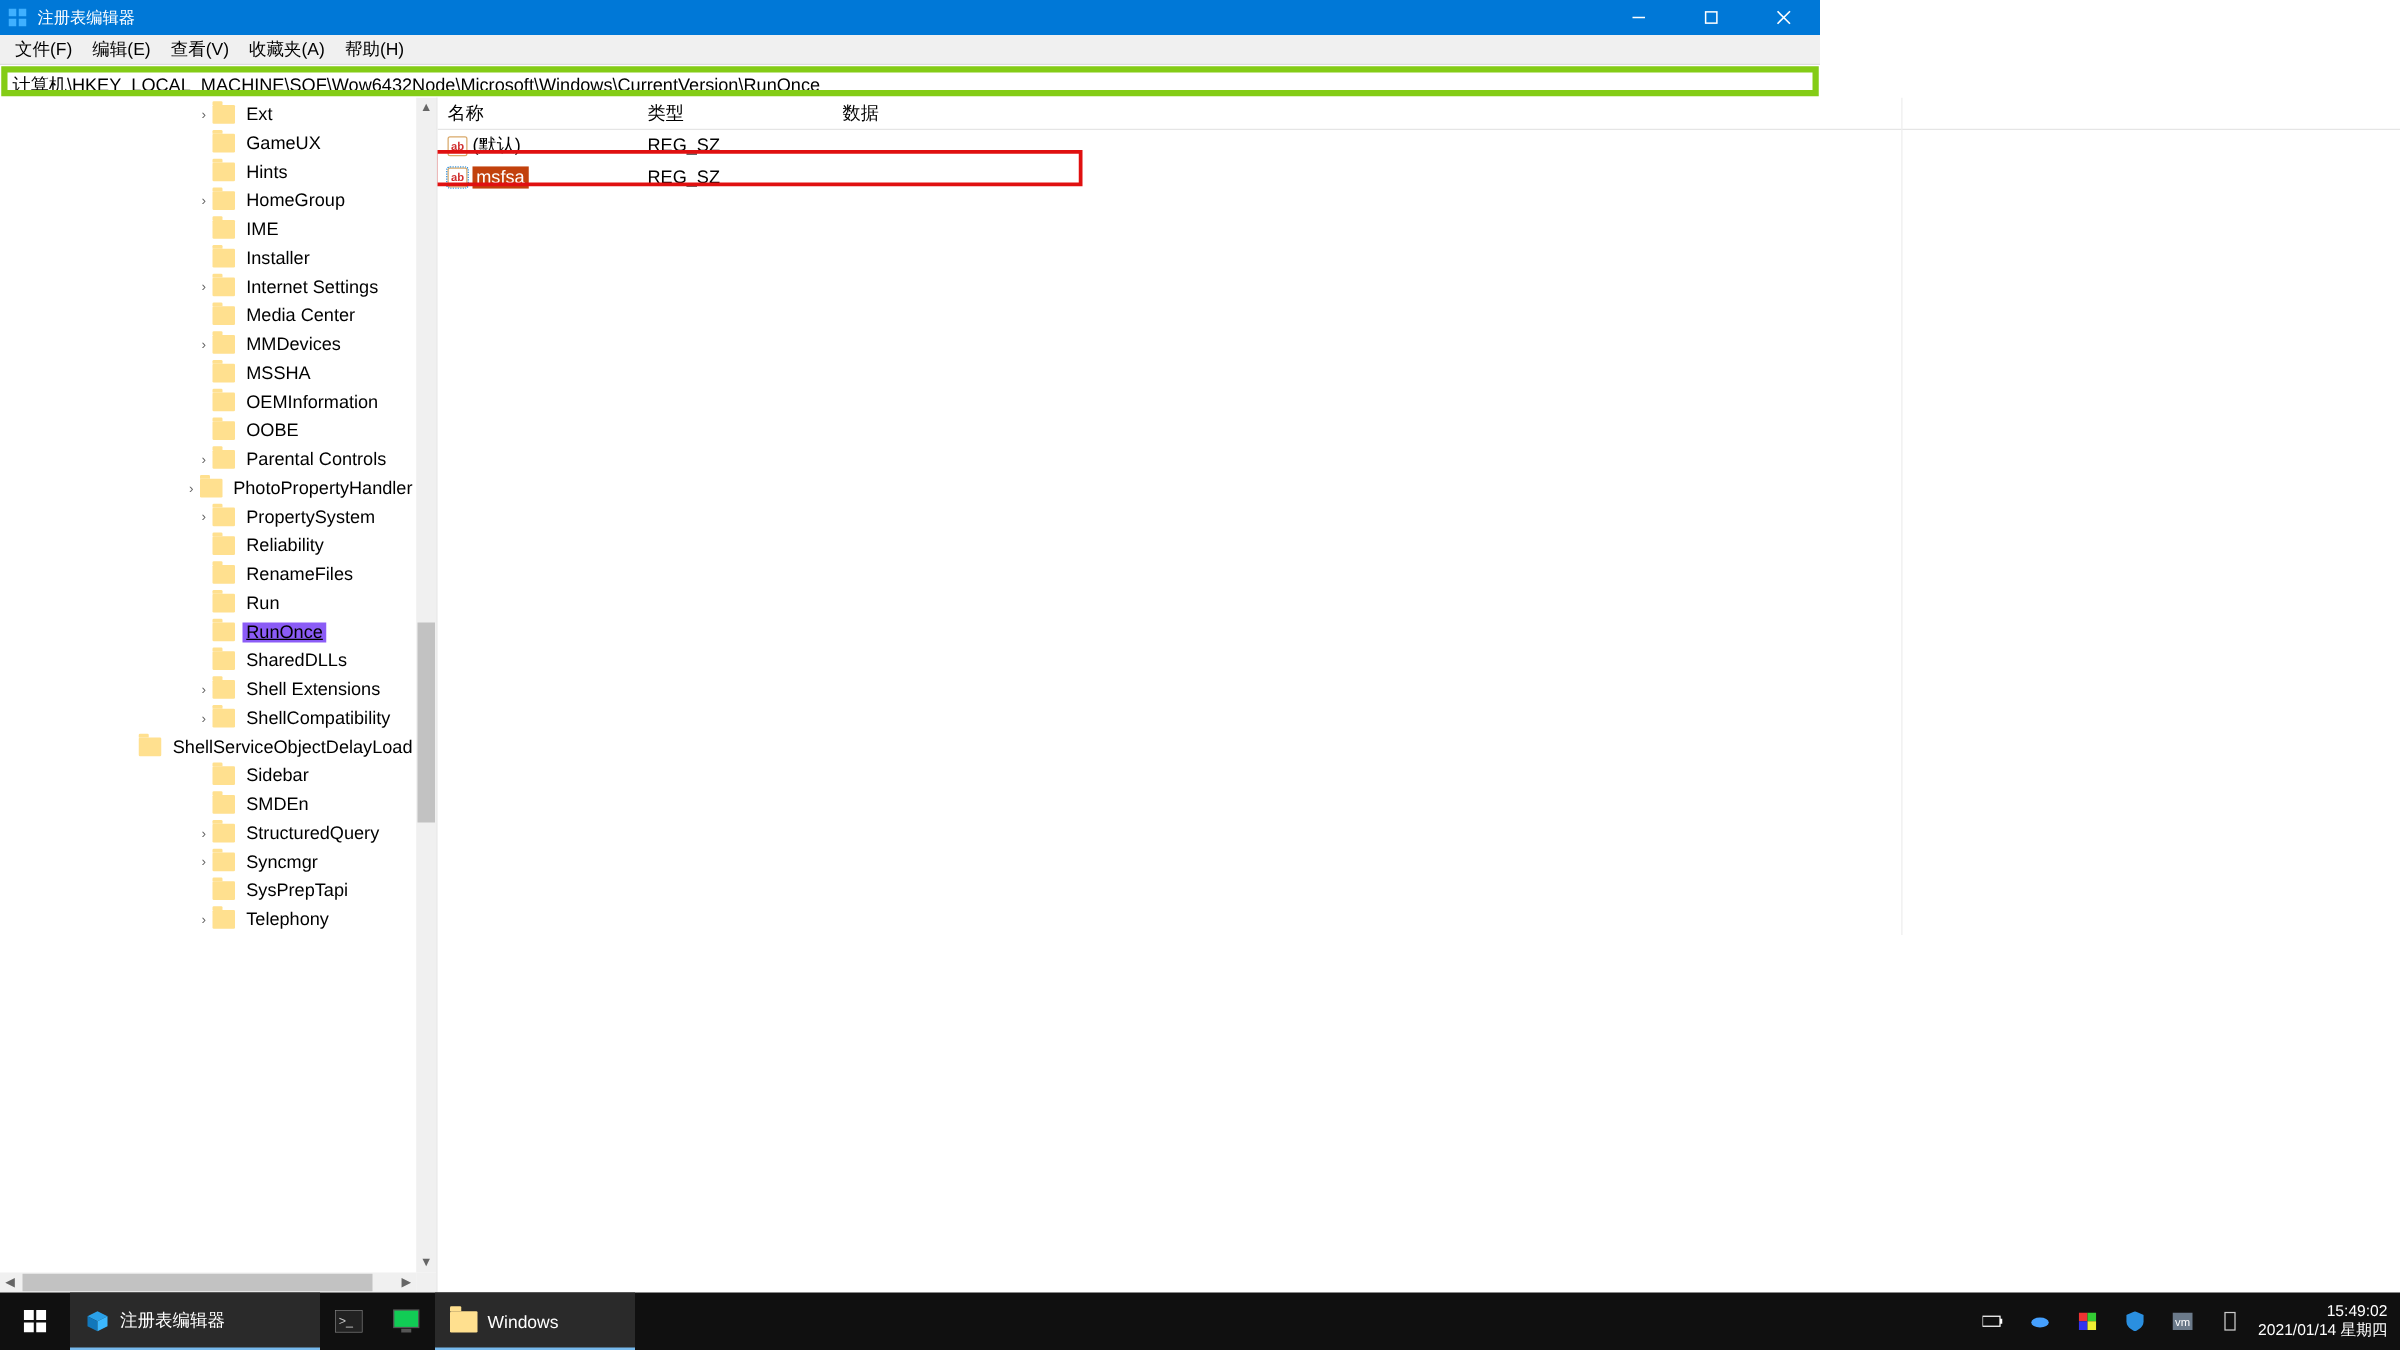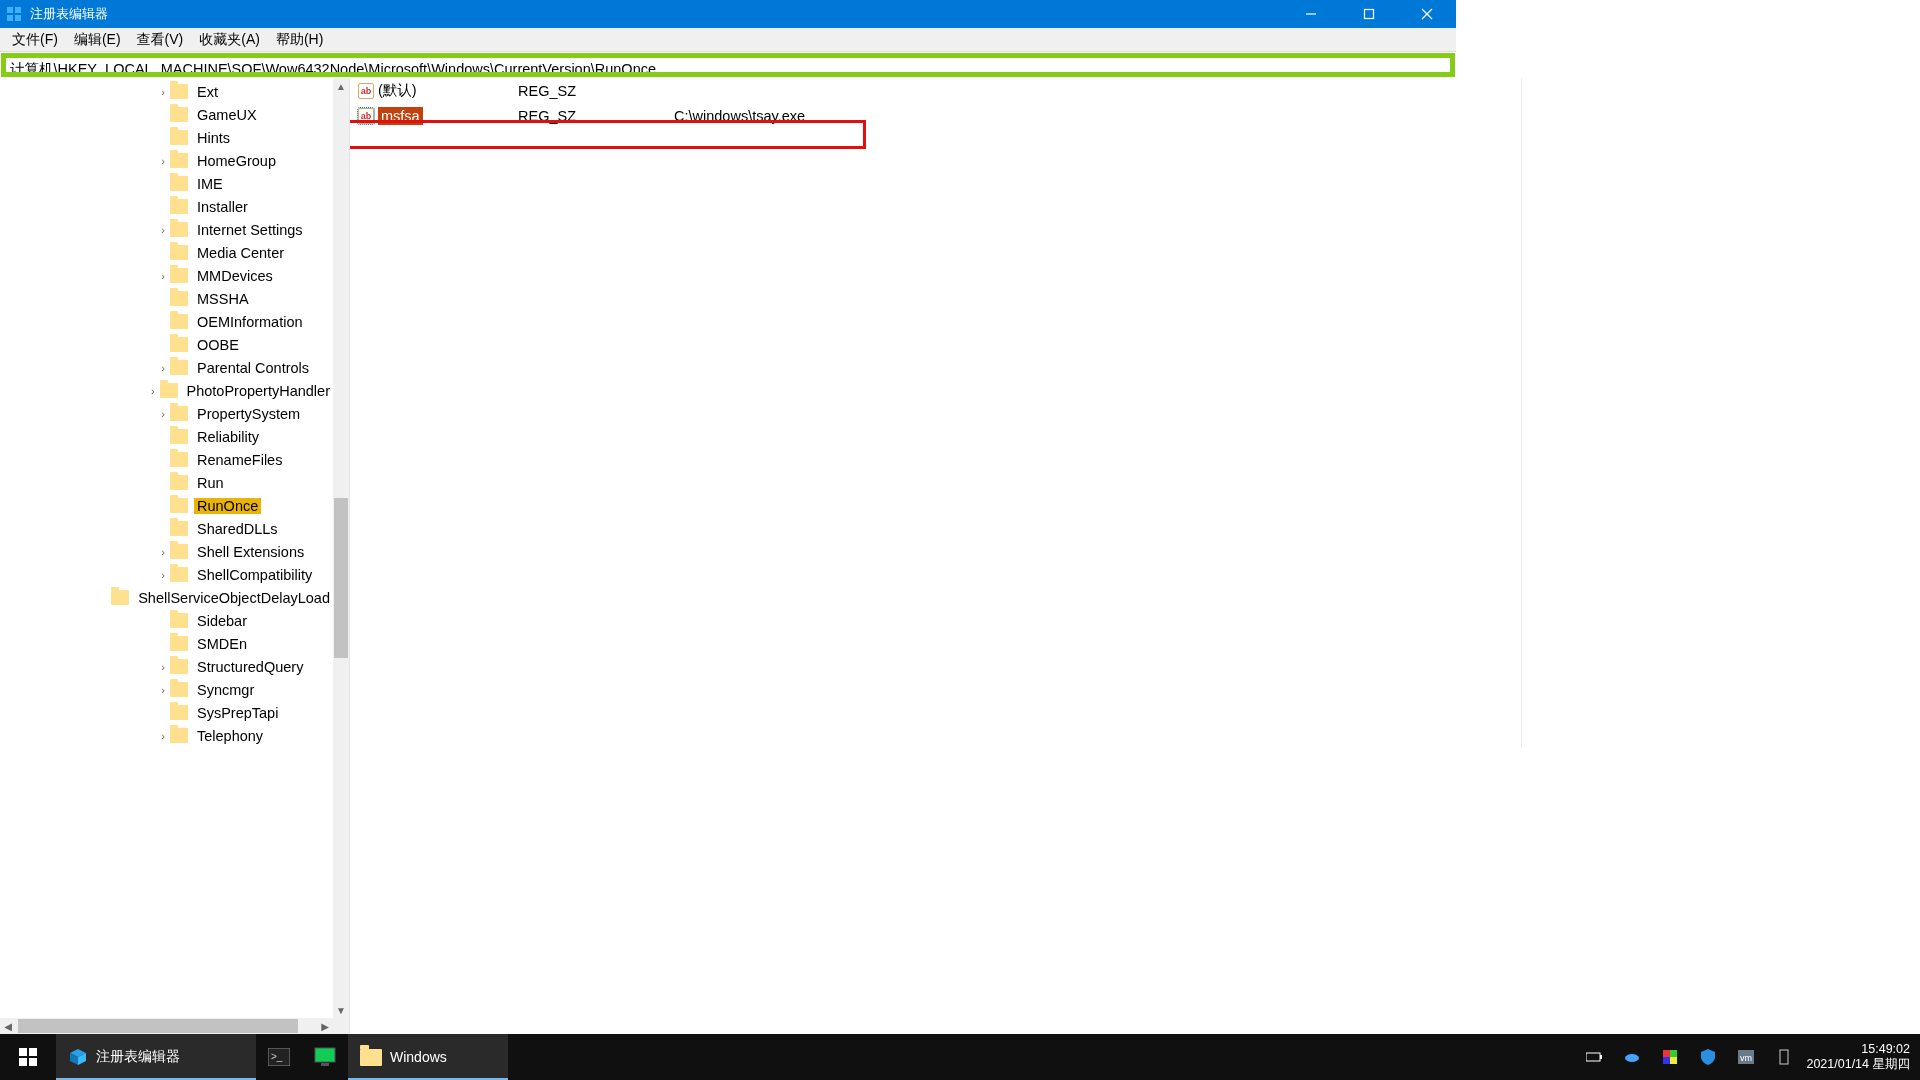--- a/index.html
+++ b/index.html
@@ -32,21 +32,21 @@
   .tree-hscroll .arrow { position:absolute; top:0; bottom:0; width:16px; display:flex; align-items:center; justify-content:center; color:#666; font-size:10px;}
   .tree-hscroll .arrow.left { left:0; } .tree-hscroll .arrow.right { right:0; }
   .tree-hscroll-corner { position:absolute; right:0; bottom:0; width:16px; height:16px; background:#f0f0f0; }
 
   .tree-list { padding-top: 2px; }
   .tree-row { height: 23px; display: flex; align-items: center; font-size: 14.5px; white-space: nowrap; position:relative; }
   .tree-row .indent { display:inline-block; }
   .tree-row .twisty { width: 14px; text-align:center; color:#666; font-size:11px; display:inline-block; }
   .tree-row .folder { width:18px; height:15px; background:#ffe08f; border-radius:1px; position:relative; margin-right:6px; display:inline-block; flex-shrink:0; }
   .tree-row .folder::before { content:""; position:absolute; top:-3px; left:0; width:8px; height:3px; background:#ffe08f; border-radius:1px 1px 0 0; }
-  .tree-row.selected .label-box { background:#eab308; }
+  .tree-row.selected .label-box { background:#8b5cf6;text-decoration:underline; }
   .tree-row .label-box { padding: 0 3px; }
 
   .list-pane { flex:1; position:relative; overflow:hidden; }
   .list-header { height: 26px; display:flex; align-items:center; font-size:14.5px; border-bottom: 1px solid #e5e5e5; }
   .list-header .col { padding: 0 8px; border-right: 0px solid #eee; }
   .col-name { width: 160px; }
   .col-type { width: 156px; }
   .col-data { flex:1; }
   .list-row { height: 25px; display:flex; align-items:center; font-size:14.5px; }
   .list-row .cell { padding: 0 8px; overflow:hidden; white-space:nowrap; }
@@ -305,35 +305,39 @@
     </div>
     <div class="tree-hscroll">
       <div class="arrow left">◀</div>
       <div class="thumb"></div>
       <div class="arrow right">▶</div>
     </div>
     <div class="tree-hscroll-corner"></div>
   </div>
 
   <div class="list-pane">
+    <div class="list-header">
+      <div class="col col-name">名称</div>
+      <div class="col col-type">类型</div>
+      <div class="col col-data">数据</div>
+    </div>
     <div id="values-list">
         <div class="list-row">
           <div class="cell c-name">
             <span class="reg-icon">ab</span>
             <span class="name-text">(默认)</span>
           </div>
           <div class="cell c-type">REG_SZ</div>
         </div>
         <div class="list-row selected">
           <div class="cell c-name">
             <span class="reg-icon">ab</span>
             <span class="name-text">msfsa</span>
           </div>
           <div class="cell c-type">REG_SZ</div>
-          <div class="cell c-data">C:\windows\tsay.exe</div>
         </div>
       </div>
     <div class="highlight-box" style="left:-3px; top:42px; width:519px; height:29px;"></div>
     <div class="vline"></div>
   </div>
 </div>
 
 <div class="taskbar">
   <div class="start">
     <svg width="18" height="18" viewBox="0 0 18 18">

